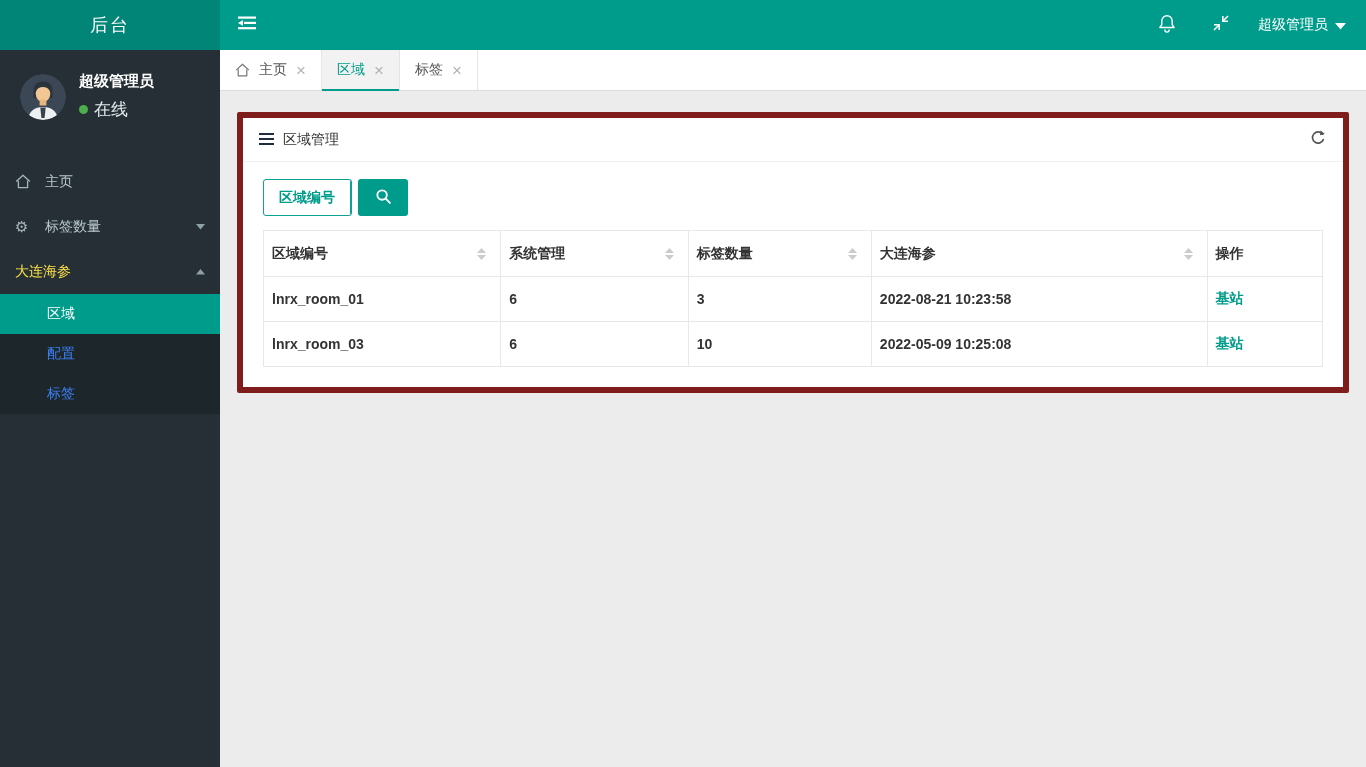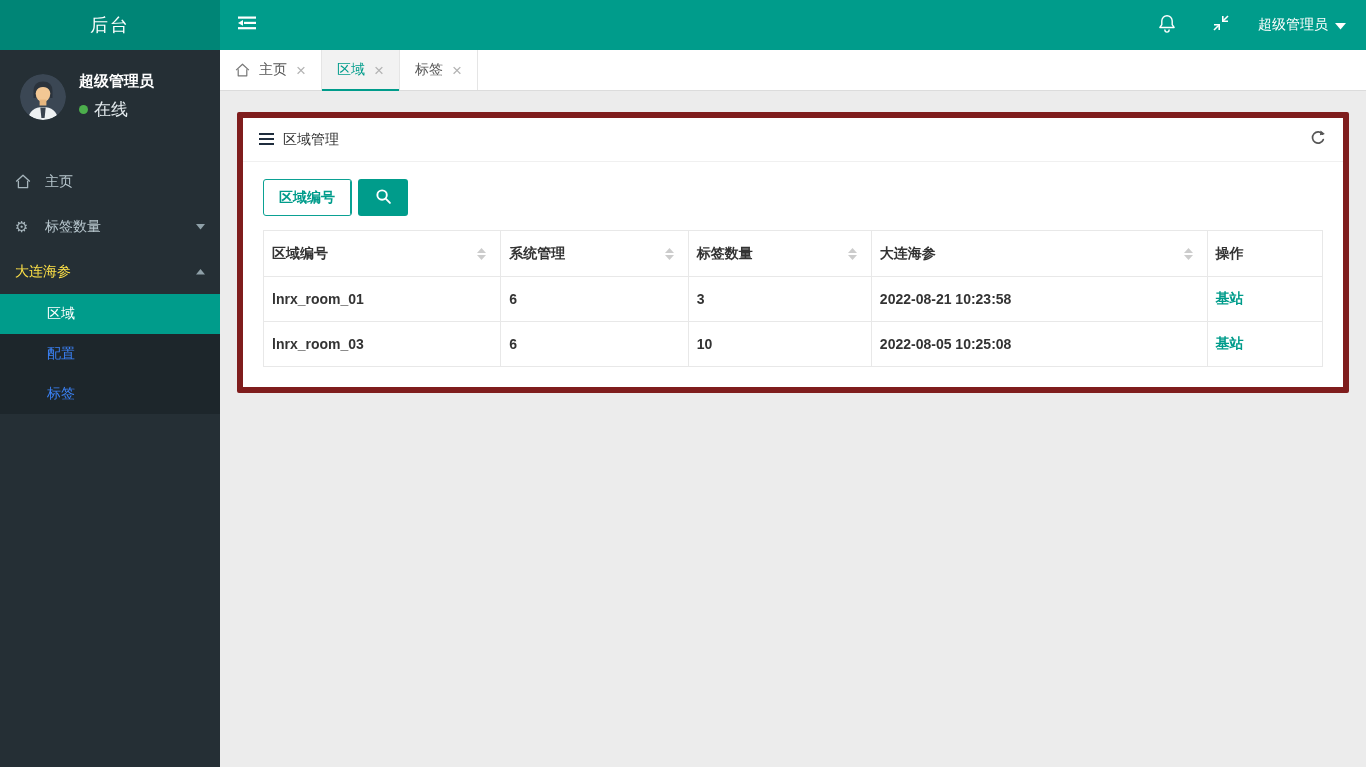--- a/index.html
+++ b/index.html
@@ -314,21 +314,21 @@
               <td>3</td>
               <td>2022-08-21 10:23:58</td>
               <td>
                 <a class="action-link">基站</a>
               </td>
             </tr>
             <tr>
               <td>lnrx_room_03</td>
               <td>6</td>
               <td>10</td>
-              <td>2022-08-05 10:25:08</td>
+              <td>2022-05-09 10:25:08</td>
               <td>
                 <a class="action-link">基站</a>
               </td>
             </tr>
           </tbody>
         </table>
       </div>
     </div>
   </div>
 </div>

